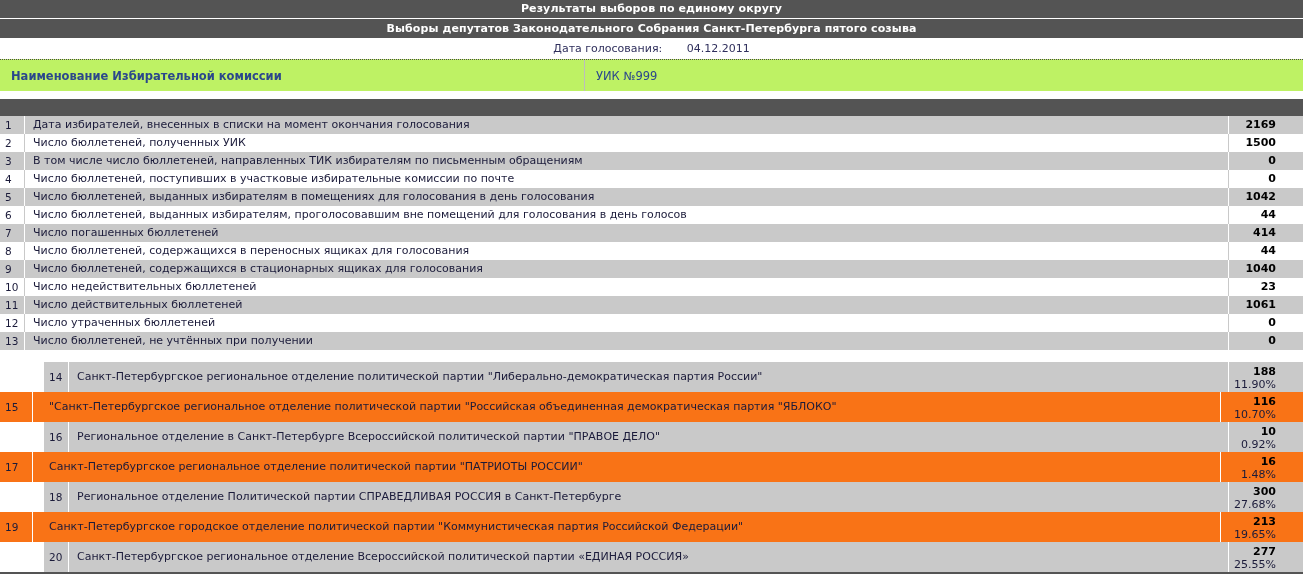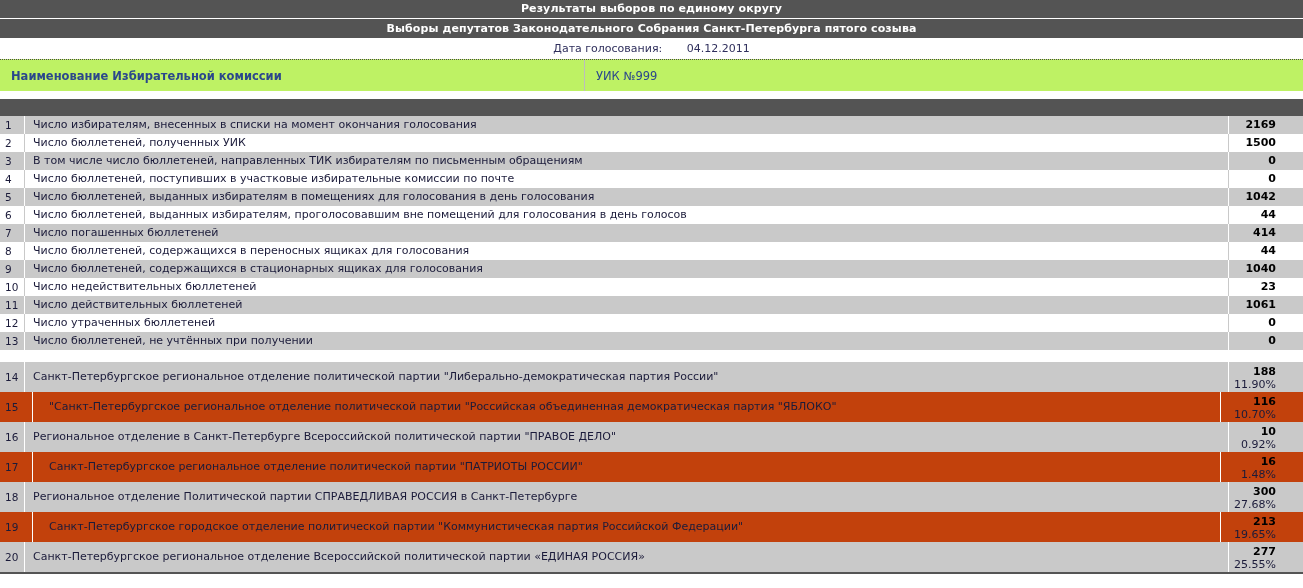--- a/index.html
+++ b/index.html
@@ -137,22 +137,22 @@
     color: #000000;
   }
 
   
   .prow {
     display: flex;
     align-items: stretch;
     height: 30px;
     font-size: 11px;
   }
-  .prow.shade { background: #c9c9c9; }
-  .prow.plain { background: #c2410c; gap: 8px; }
+  .prow.shade { background: #c9c9c9; margin-left: 44px; }
+  .prow.plain { background: #f97316; gap: 8px; }
   .prow .cell-num {
     line-height: 30px;
   }
   .prow .cell-label {
     line-height: 30px;
   }
   .prow .cell-value {
     display: flex;
     flex-direction: column;
     justify-content: center;
@@ -193,21 +193,21 @@
   </div>
 
   <div class="spacer-white"></div>
 
   <div class="darkbar"></div>
 
   <div class="rows" id="summary-rows">
       <div class="row shade">
         <div class="cell-num">1</div>
         <div class="cell-sep"></div>
-        <div class="cell-label">Число избирателям, внесенных в списки на момент окончания голосования</div>
+        <div class="cell-label">Дата избирателей, внесенных в списки на момент окончания голосования</div>
         <div class="cell-gap"></div>
         <div class="cell-sep2"></div>
         <div class="cell-value">2169</div>
       </div>
       <div class="row plain">
         <div class="cell-num">2</div>
         <div class="cell-sep"></div>
         <div class="cell-label">Число бюллетеней, полученных УИК</div>
         <div class="cell-gap"></div>
         <div class="cell-sep2"></div>

